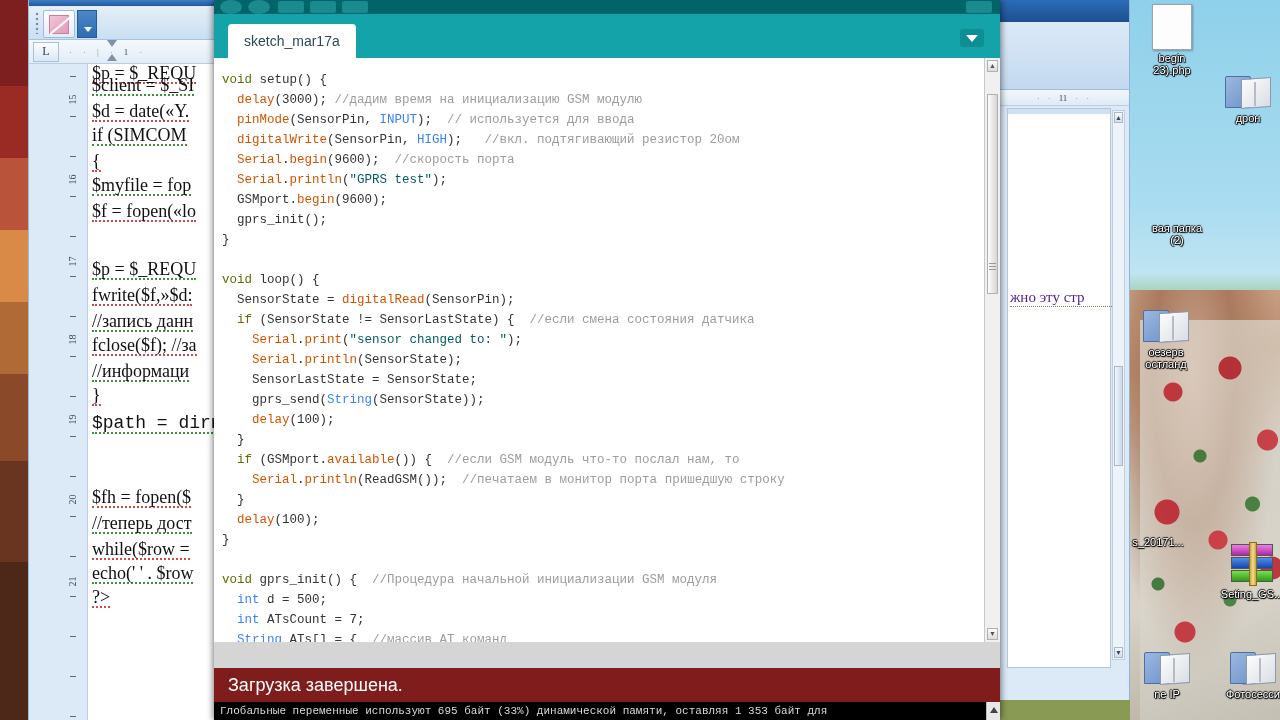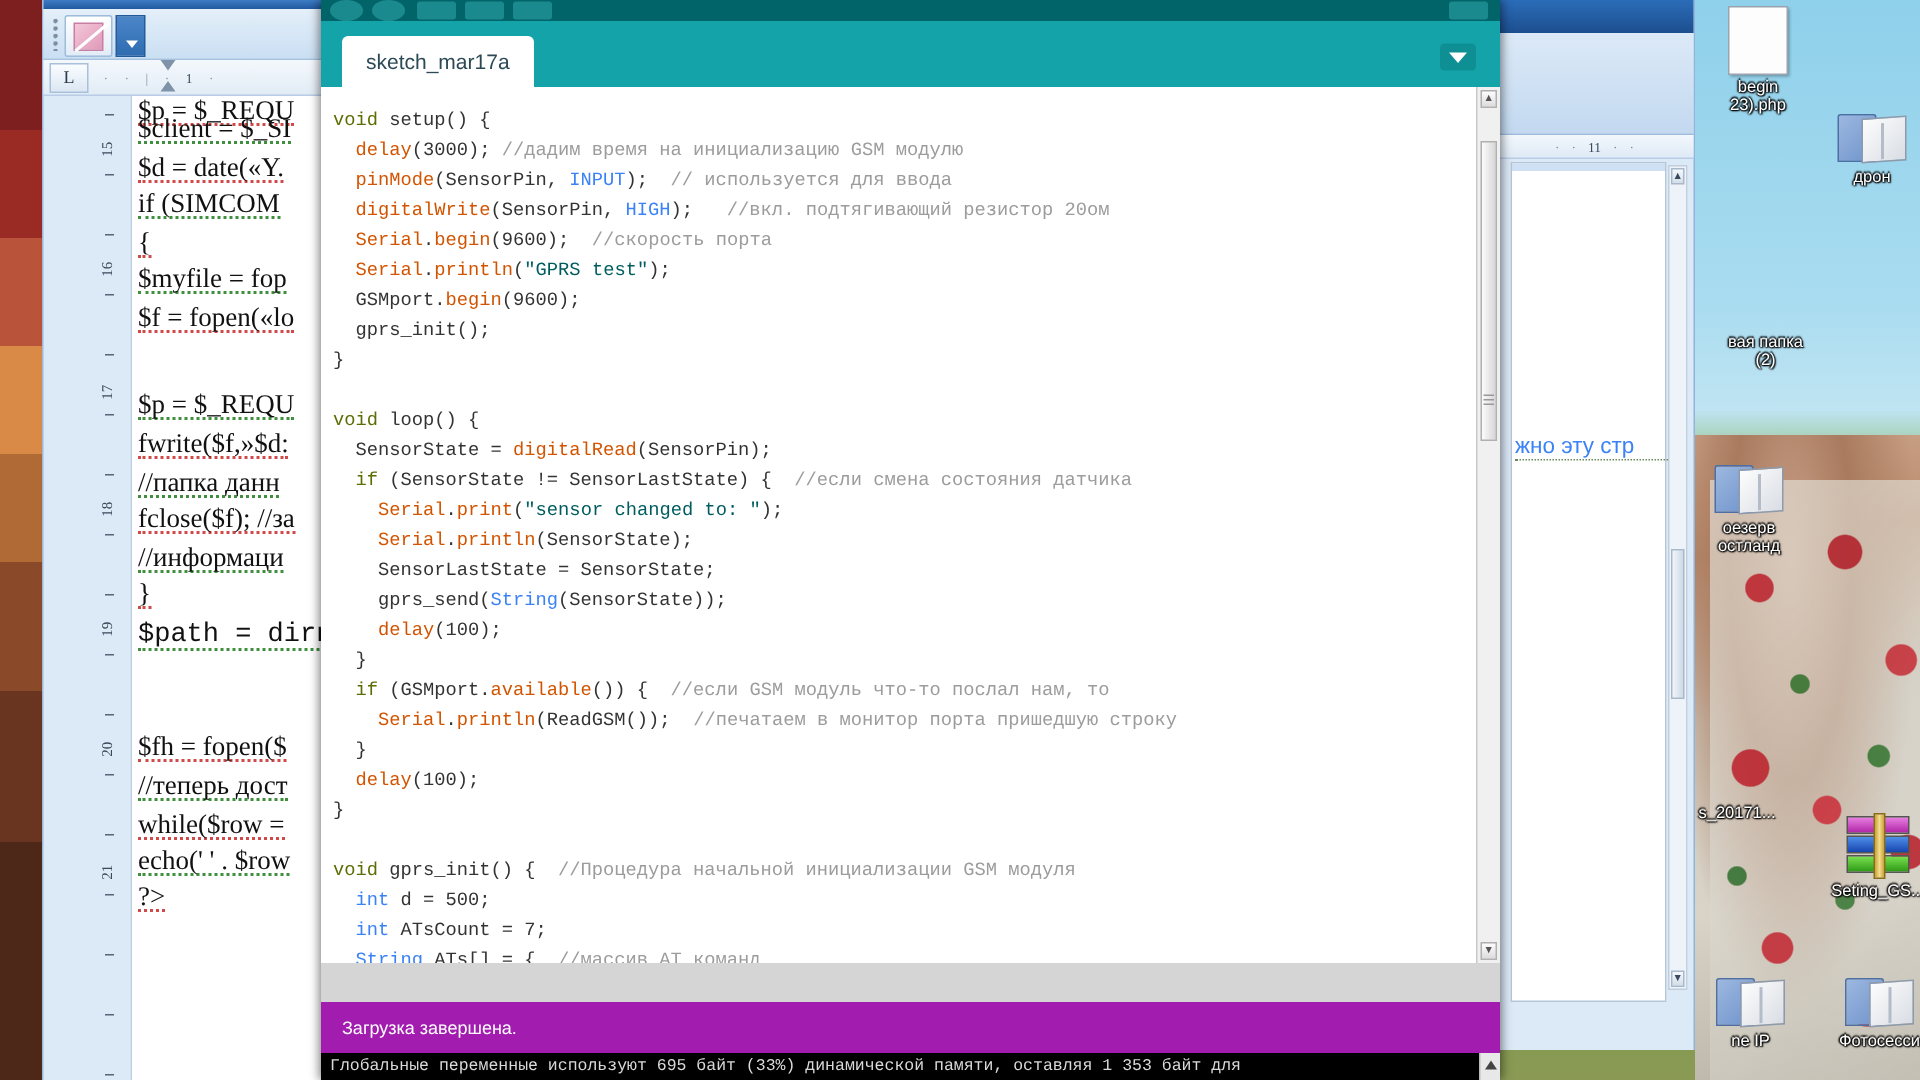--- a/index.html
+++ b/index.html
@@ -92,21 +92,21 @@
     font-size:9px; color:#3a4a5c; font-family:"Liberation Serif", serif;
   }
   #word-right .ruler i { font-style:normal; color:#7a8a9c; }
   #word-right .page {
     position:absolute; left:10px; top:108px; width:104px; height: 560px;
     background:#fff; border:1px solid #b5c6d8;
   }
   #word-right .page .selband{ height:5px; background:#cfe0f4; }
   #word-right .page .line {
     position:absolute; left:2px; top:180px; width:110px;
-    font-family:Liberation Sans, sans-serif; font-size:15px; color:#3b82f6; white-space:nowrap;
+    font-family:Liberation Serif, serif; font-size:15px; color:#4c1d95; white-space:nowrap;
     border-bottom: 1px dotted #6a8a5a;
   }
   #word-right .vscroll {
     position:absolute; right:4px; top:110px; width:13px; height:550px;
     background:#eef3f9; border:1px solid #c0cfdf;
   }
   #word-right .vscroll .thumb{ position:absolute; left:1px; top:255px; width:9px; height:100px; background:linear-gradient(90deg,#f2f6fa,#cdd9e6); border:1px solid #a8b9cb; }
   #word-right .vscroll .up,#word-right .vscroll .dn{ position:absolute; left:1px; width:9px; height:11px; background:linear-gradient(180deg,#f6f9fc,#d3deea); border:1px solid #a8b9cb; font-size:7px; text-align:center; line-height:9px; color:#3a4a5c;}
   #word-right .vscroll .up{ top:1px;} #word-right .vscroll .dn{ bottom:1px;}
 
@@ -277,21 +277,21 @@
     background:linear-gradient(180deg,#fcfcfc,#dcdcdc); border:1px solid #b0b0b0;
     font-size:8px; line-height:9px; text-align:center; color:#555;
   }
   #ide .ed-hscroll .arr.l{ left:2px; } #ide .ed-hscroll .arr.r{ right:2px; }
   #ide .ed-hscroll .grip{
     position:absolute; left:250px; top:4px; font-size:9px; color:#8a8a8a; letter-spacing:1px;
   }
 
   #ide .status {
     position:absolute; left:0; top:668px; width:786px; height:34px;
-    background:#a21caf; color:#ffffff; font-size:12px;
+    background:#7f1d1d; color:#ffffff; font-size:18px;
     display:flex; align-items:center; padding-left:14px;
   }
   #ide .console {
     position:absolute; left:0; top:702px; width:786px; height:18px;
     background:#000; color:#d9d9d9; font-family:"Liberation Mono", monospace;
     font-size:11px; line-height:18px; padding-left:6px; white-space:nowrap; overflow:hidden;
   }
   #ide .console .cscroll{
     position:absolute; right:0; top:0; width:14px; height:18px;
     background:#e8e8e8; border-left:1px solid #bbb;
@@ -450,21 +450,21 @@
     <div class="doc" id="left-doc">
         <div class="cline sq" style="top: 0px;">$p = $_REQU</div>
         <div class="cline sqg" style="top: 12px;">$client = $_SI</div>
         <div class="cline sq" style="top: 38px;">$d = date(«Y.</div>
         <div class="cline sqg" style="top: 62px;">if (SIMCOM</div>
         <div class="cline sq" style="top: 88px;">{</div>
         <div class="cline sqg" style="top: 112px;">$myfile = fop</div>
         <div class="cline sq" style="top: 138px;">$f = fopen(«lo</div>
         <div class="cline sqg" style="top: 196px;">$p = $_REQU</div>
         <div class="cline sq" style="top: 222px;">fwrite($f,»$d:</div>
-        <div class="cline sqg" style="top: 248px;">//папка данн</div>
+        <div class="cline sqg" style="top: 248px;">//запись данн</div>
         <div class="cline sq" style="top: 272px;">fclose($f); //за</div>
         <div class="cline sqg" style="top: 298px;">//информаци</div>
         <div class="cline sq" style="top: 322px;">}</div>
         <div class="cline sqg" style="top: 350px; font-family: Liberation Mono, monospace;">$path = dirna</div>
         <div class="cline sq" style="top: 424px;">$fh = fopen($</div>
         <div class="cline sqg" style="top: 450px;">//теперь дост</div>
         <div class="cline sq" style="top: 476px;">while($row =</div>
         <div class="cline sqg" style="top: 500px;">echo(' ' . $row</div>
         <div class="cline sq" style="top: 524px;">?&gt;</div>
       </div>

